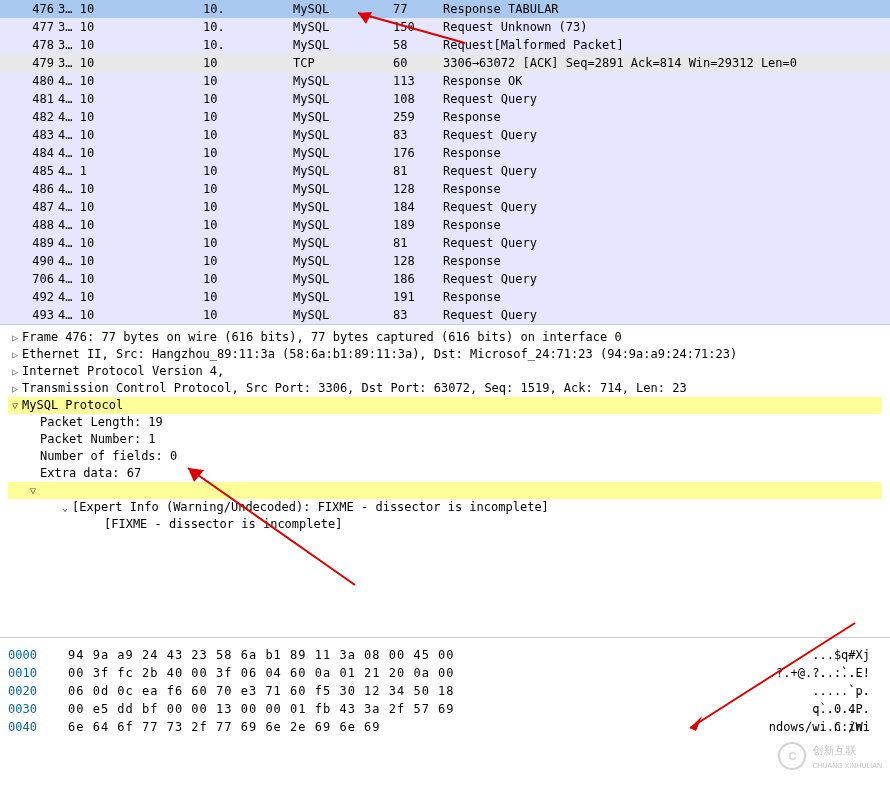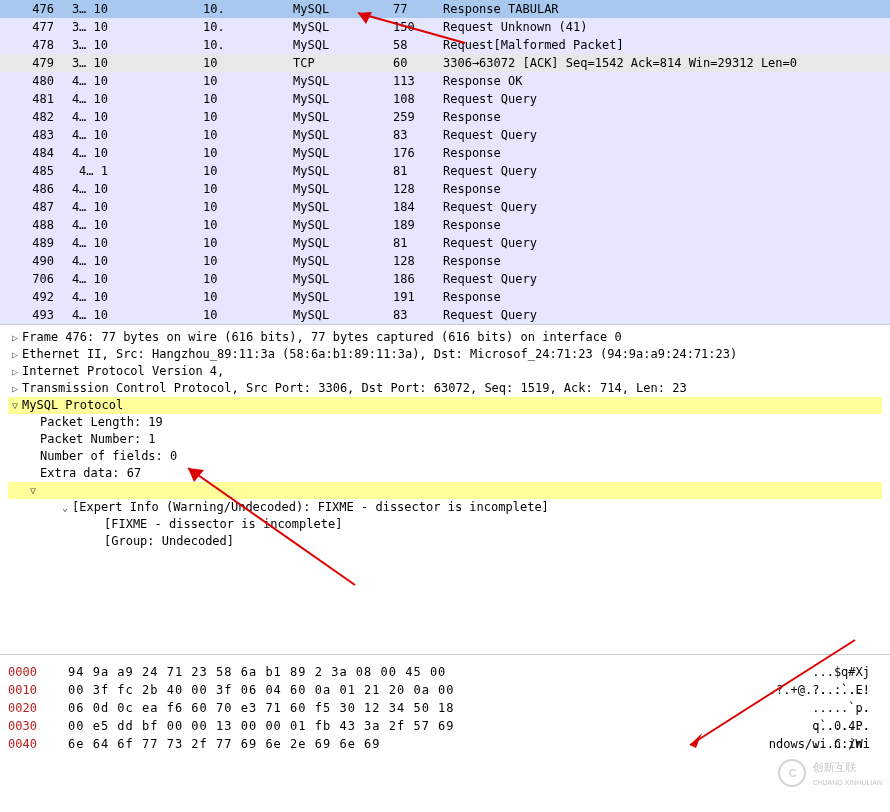--- a/index.html
+++ b/index.html
@@ -3,34 +3,34 @@
 <meta charset="utf-8">
 <style>
 *{margin:0;padding:0;box-sizing:border-box}
 body{font-family:Consolas,Menlo,monospace;font-size:12px;background:#fff;color:#000;width:890px;overflow:hidden}
 .packet-list{border-bottom:1px solid #ccc;background:#c2410c}
 .row{display:flex;height:18px;line-height:18px;white-space:nowrap}
 .row.sel{background:#a8c8f0}
 .row.mysql{background:#e6e6ff}
 .row.tcp{background:#e8e8e8}
 .c-no{width:58px;text-align:right;padding-right:4px}
-.c-t{width:50px;text-align:right}
+.c-t{width:50px;text-align:left}
 .c-sp{width:95px}
 .c-ln{width:50px;padding-right:6px}
 .c-pr{width:100px}
 .c-inf{flex:1}
 .details{padding:4px 8px;background:#fff;border-bottom:1px solid #ccc}
 .tree-row{display:flex;align-items:center;height:17px;line-height:17px}
 .expander{width:14px;display:inline-flex;justify-content:center;font-size:10px;color:#555}
 .tree-row.hl{background:#ffff99}
 .ind1{padding-left:32px}
 .ind3{padding-left:96px}
 .hex{padding:8px;background:#fff;min-height:140px;position:relative}
 .hex-row{display:flex;height:18px;line-height:18px}
-.hx-off{width:60px;color:#b91c1c}
+.hx-off{width:60px;color:#0369a1}
 .hx-bytes{width:420px;letter-spacing:1px}
 .hx-sp{width:260px}
 .hx-asc{flex:1;text-align:right;padding-right:12px}
 .arrow{position:absolute;pointer-events:none}
 .logo{position:absolute;right:8px;bottom:8px;display:flex;align-items:center;gap:6px;opacity:0.5;color:#888;font-family:sans-serif;font-size:11px}
 .logo-icon{width:28px;height:28px;border:2px solid #aaa;border-radius:50%;display:inline-flex;align-items:center;justify-content:center;font-weight:bold;color:#aaa}
 svg{display:block}
 </style>
 </head>
 <body>
@@ -47,41 +47,41 @@
       <span class="c-inf"> Response  TABULAR</span>
     </div>
     <div class="row mysql">
       <span class="c-no">477</span>
       <span class="c-t">3…   10</span>
       <span class="c-sp"></span>
       <span class="c-ln">10.</span>
       <span class="c-sp" style="width:40px"></span>
       <span class="c-pr">MySQL</span>
       <span class="c-ln">150</span>
-      <span class="c-inf"> Request  Unknown (41)</span>
+      <span class="c-inf"> Request  Unknown (73)</span>
     </div>
     <div class="row mysql">
       <span class="c-no">478</span>
       <span class="c-t">3…   10</span>
       <span class="c-sp"></span>
       <span class="c-ln">10.</span>
       <span class="c-sp" style="width:40px"></span>
       <span class="c-pr">MySQL</span>
       <span class="c-ln">58</span>
       <span class="c-inf"> Request[Malformed Packet]</span>
     </div>
     <div class="row tcp">
       <span class="c-no">479</span>
       <span class="c-t">3…   10</span>
       <span class="c-sp"></span>
       <span class="c-ln">10</span>
       <span class="c-sp" style="width:40px"></span>
       <span class="c-pr">TCP</span>
       <span class="c-ln">60</span>
-      <span class="c-inf"> 3306→63072 [ACK] Seq=1542 Ack=814 Win=29312 Len=0</span>
+      <span class="c-inf"> 3306→63072 [ACK] Seq=2891 Ack=814 Win=29312 Len=0</span>
     </div>
     <div class="row mysql">
       <span class="c-no">480</span>
       <span class="c-t">4…   10</span>
       <span class="c-sp"></span>
       <span class="c-ln">10</span>
       <span class="c-sp" style="width:40px"></span>
       <span class="c-pr">MySQL</span>
       <span class="c-ln">113</span>
       <span class="c-inf"> Response OK</span>
@@ -253,35 +253,32 @@
     </div>
   <div class="tree-row hl" style="padding-left:18px">
       <span class="expander">▽</span>
     </div>
   <div class="tree-row ind1" style="padding-left:50px">
       <span class="expander" style="font-weight:bold">⌄</span>
       <span>[Expert Info (Warning/Undecoded): FIXME - dissector is incomplete]</span>
     </div>
   <div class="tree-row ind3">
       <span>[FIXME - dissector is incomplete]</span>
-    </div>
-  <div class="tree-row ind3">
-      <span>[Group: Undecoded]</span>
     </div>
   <div style="height:100px"></div>
 </div>
 
 <div class="hex" id="hexd">
   <svg class="arrow" style="right:30px;top:-20px" width="180" height="120">
       <line x1="175" y1="5" x2="10" y2="110" stroke="#d00" stroke-width="2"></line>
       <polygon points="10,110 22,98 16,113" fill="#d00"></polygon>
     </svg>
   <div class="hex-row">
       <span class="hx-off">0000</span>
-      <span class="hx-bytes">94 9a a9 24 71 23 58 6a  b1 89 2 3a 08 00 45 00</span>
+      <span class="hx-bytes">94 9a a9 24 43 23 58 6a  b1 89 11 3a 08 00 45 00</span>
       <span class="hx-sp"></span>
       <span class="hx-asc">...$q#Xj ...:..E.</span>
     </div>
     <div class="hex-row">
       <span class="hx-off">0010</span>
       <span class="hx-bytes">00 3f fc 2b 40 00 3f 06  04 60 0a 01 21 20 0a 00</span>
       <span class="hx-sp"></span>
       <span class="hx-asc">.?.+@.?. .`..! ..</span>
     </div>
     <div class="hex-row">

